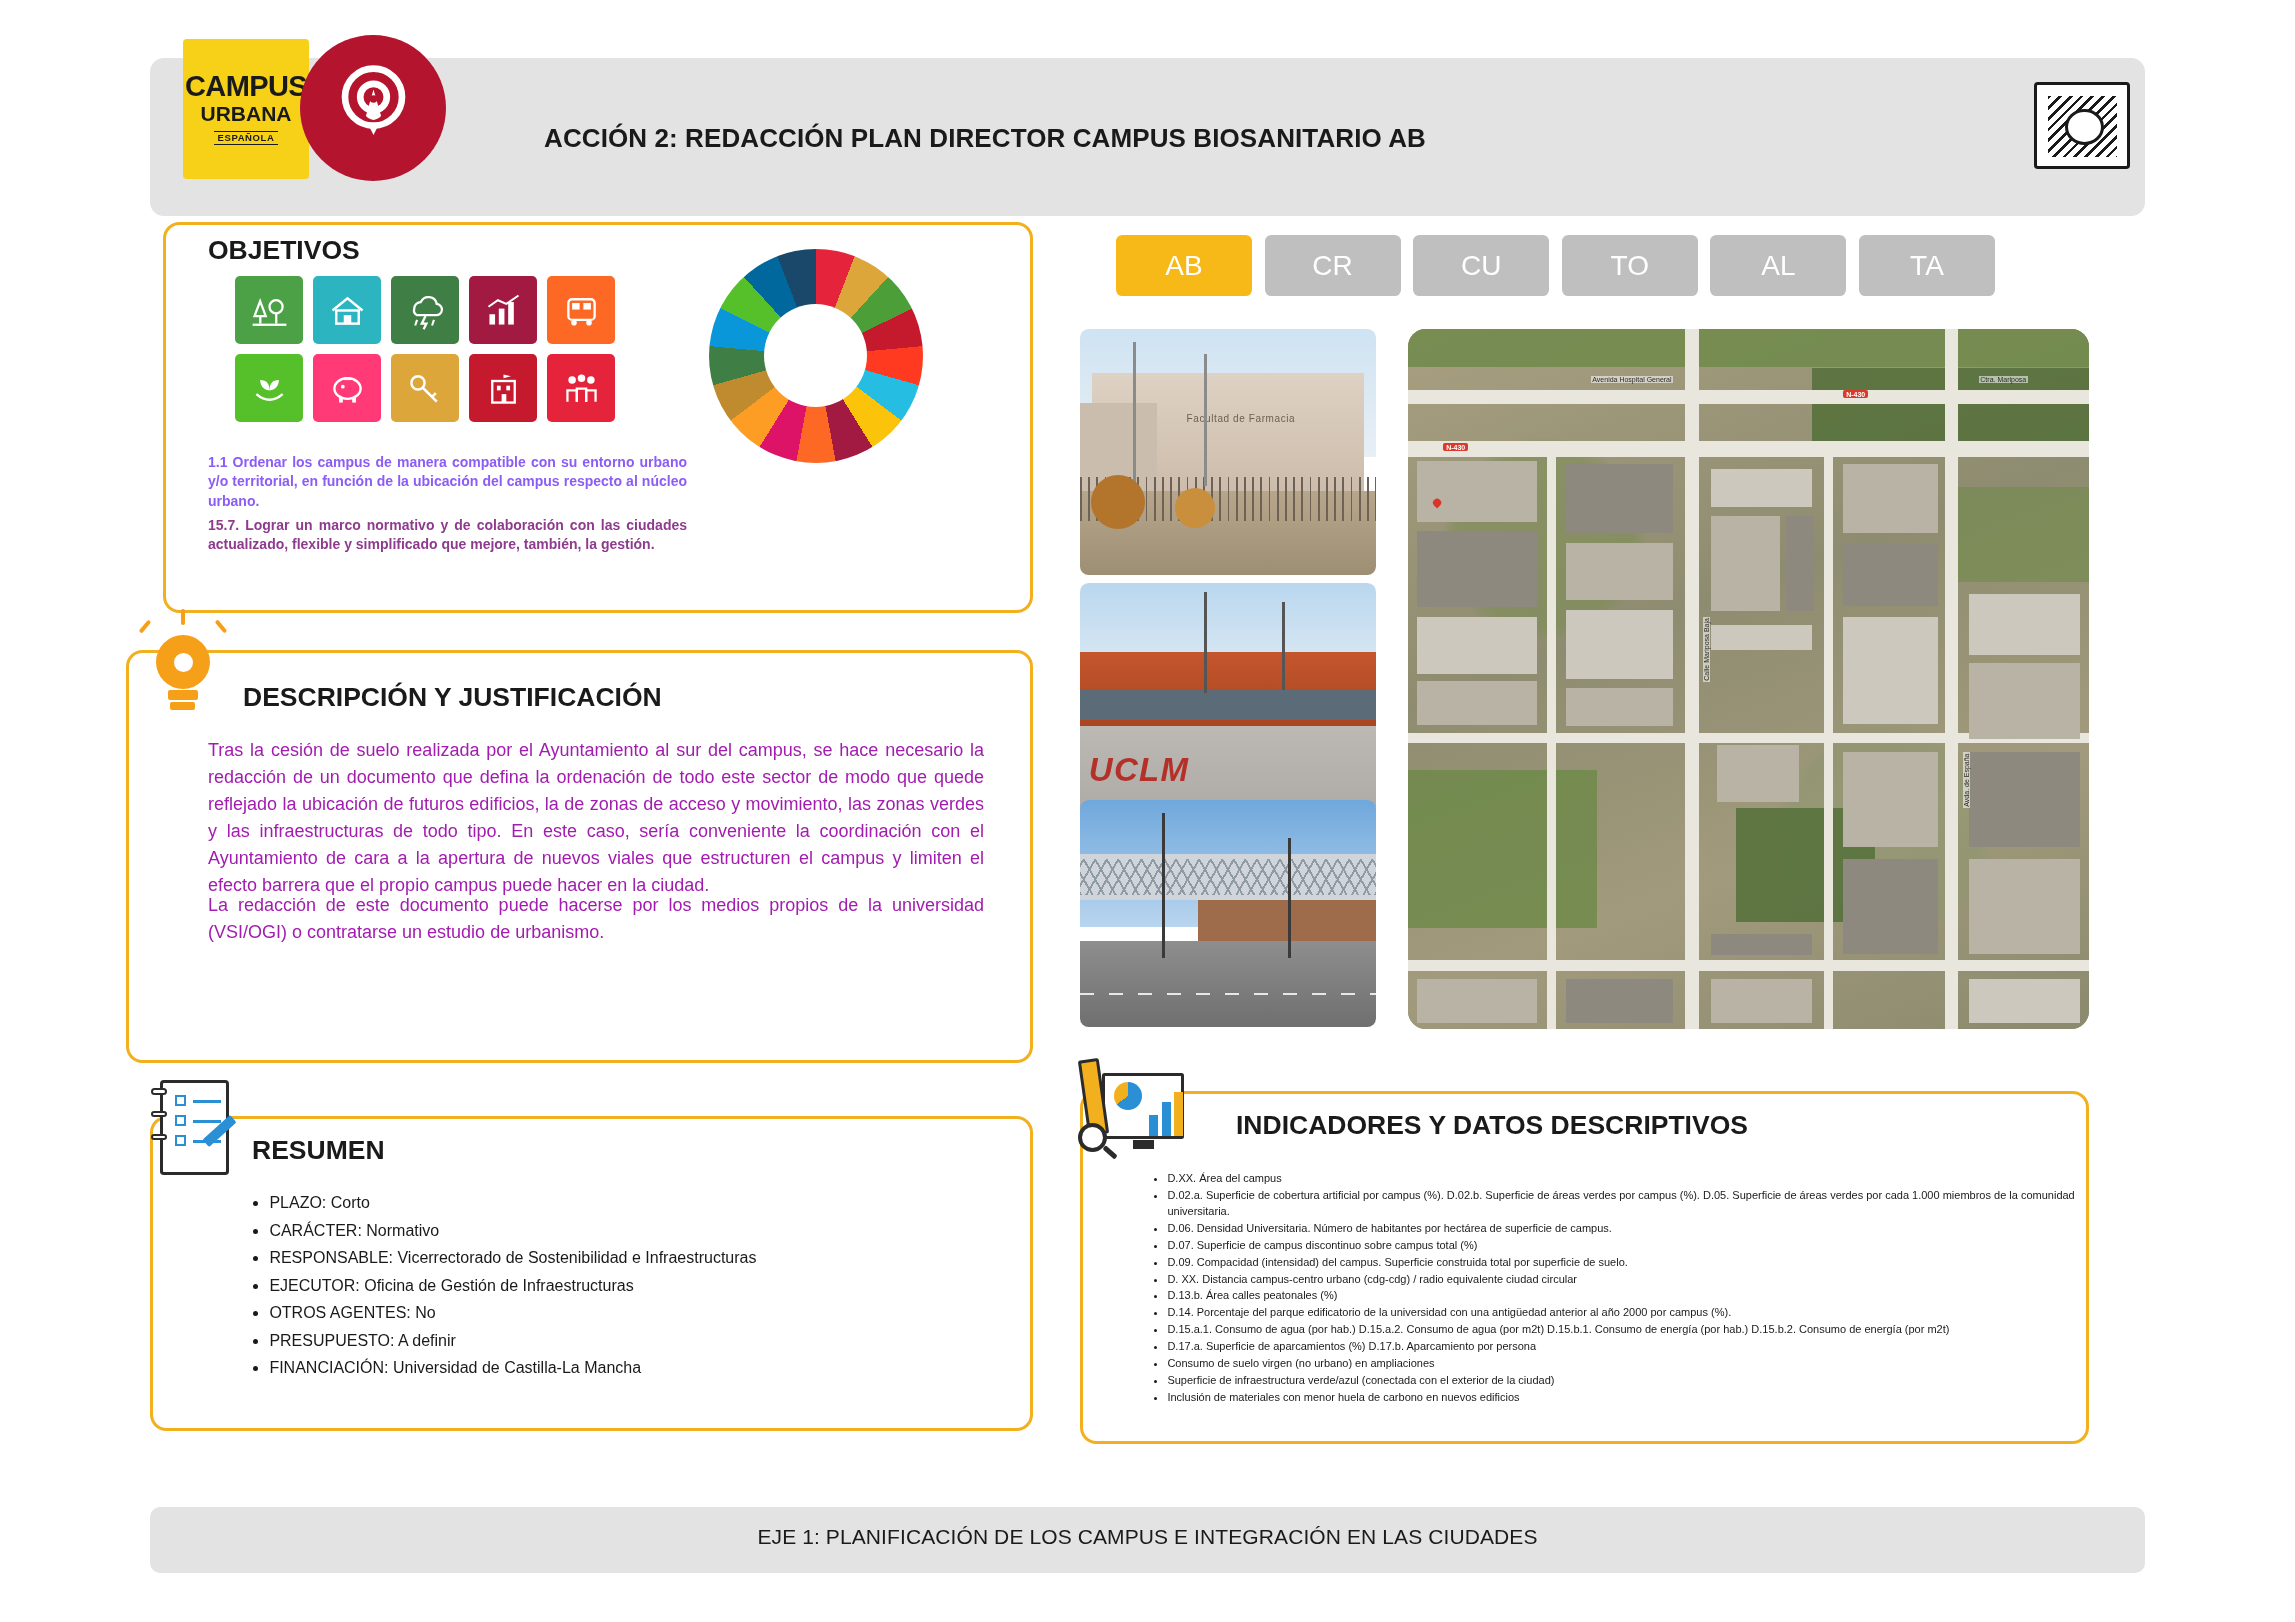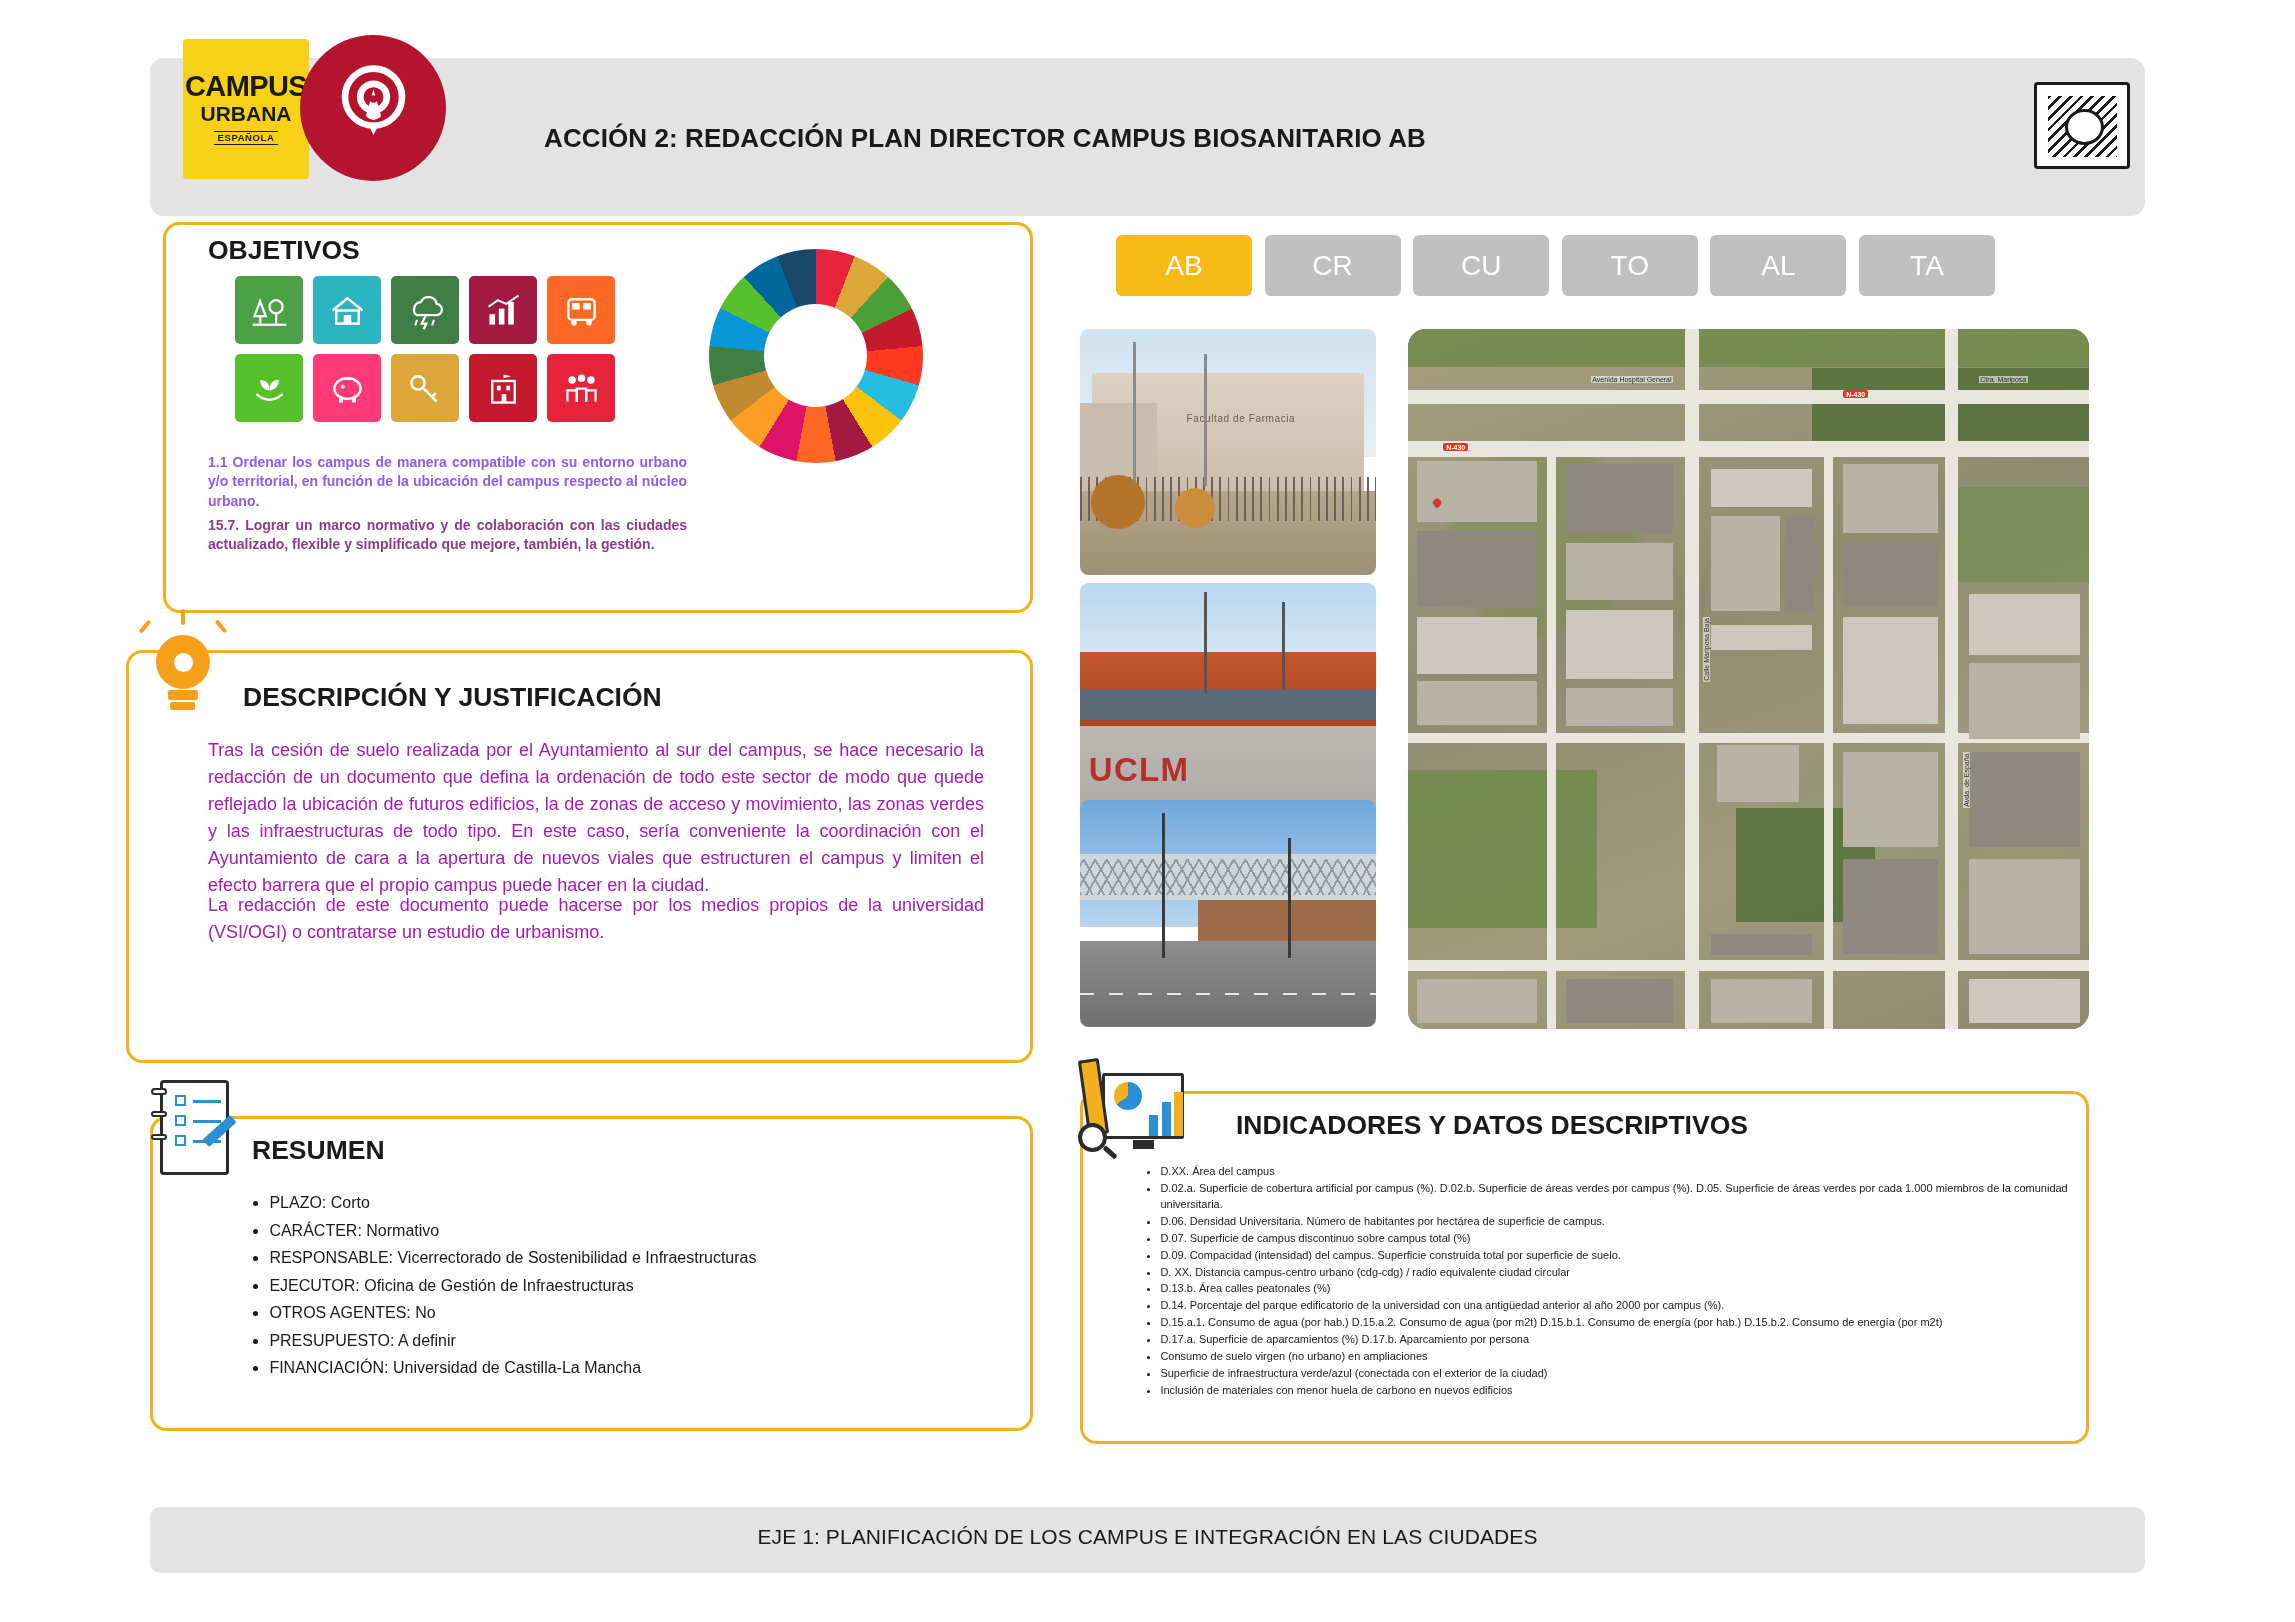--- a/index.html
+++ b/index.html
@@ -229,21 +229,21 @@
     background:#2b2b2b; transform:rotate(42deg); border-radius:1.9px;
   }
   .ind-icon .stand {
     position:absolute; left:61px; top:86px; width:21.4px; height:8.8px; background:#2b2b2b;
   }
 
   .ind-list {
     position:absolute; left:1135px; top:1159px; width: 933px;
     font-size: 11px; line-height: 1.48;
     color:#1a1a1a;
-    margin:4px; padding-left: 21.4px;
+    margin:11px; padding-left: 21.4px;
     list-style: disc;
   }
   .ind-list li { margin-bottom: 0.6px; }
 
   
   .tabs {
     position:absolute; left:1116px; top:235px;
     display:flex; gap: 12.6px;
   }
   .tab {
@@ -256,21 +256,21 @@
   }
   .tab.active { background: #f7b918; color:#fff; }
 
   
   .photo {
     position:absolute;
     border-radius: 8.8px;
     overflow:hidden;
   }
   .ph1 { left:1080px; top:329px; width:296px; height:246px; }
-  .ph2 { left:1080px; top:583px; width:296px; height:264px; }
+  .ph2 { left:1080px; top:583px; width:296px; height:264px;font-style:italic; }
   .ph3 { left:1080px; top:800px; width:296px; height:227px; }
 
   
   .ph1-sky { position:absolute; left:0; top:0; width:100%; height:52%;
     background: linear-gradient(#cfe3f2, #e8eff5);}
   .ph1-bld { position:absolute; left:4%; top:18%; width:92%; height:48%;
     background: linear-gradient(#ded2c4,#cdbcab); }
   .ph1-bld2 { position:absolute; left:0%; top:30%; width:26%; height:38%;
     background:#cbbdae;}
   .ph1-txt { position:absolute; left:36%; top:34%; font-size:10px; color:#6b5f52; letter-spacing:0.6px;}

